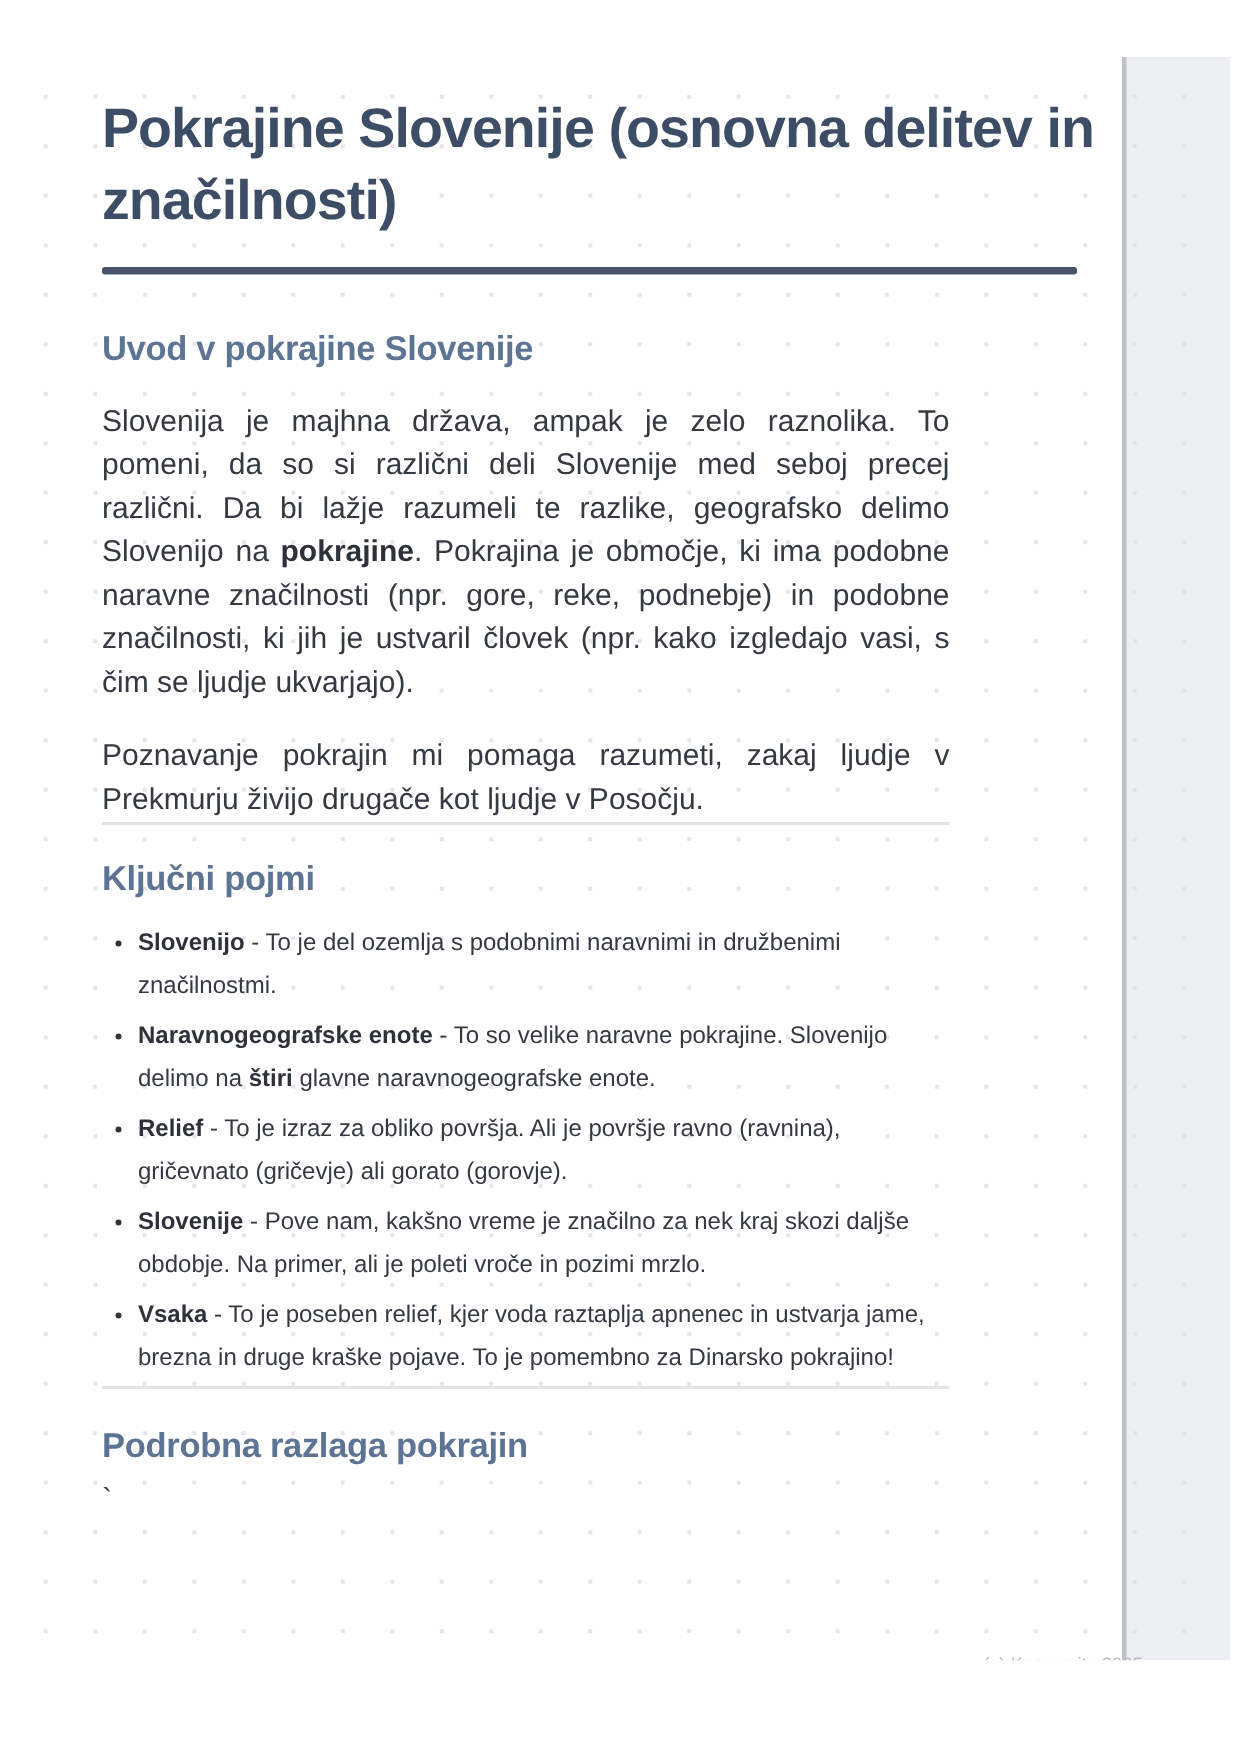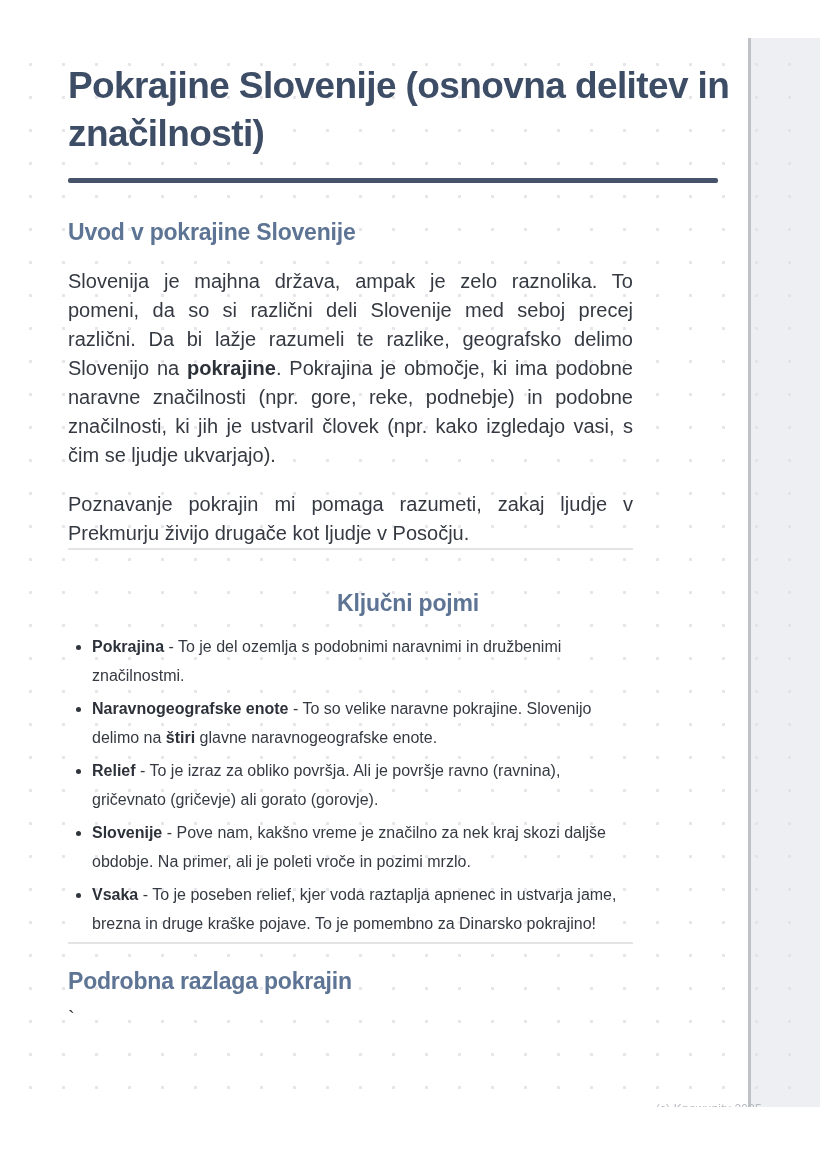--- a/index.html
+++ b/index.html
@@ -20,21 +20,21 @@
     border-left:3px solid var(--page-edge,#bfc1c6);
   }
   .content{position:absolute;left:68px;top:0;width:680px;}
   h1{
     margin:62px 0 0;width:680px;font-size:37px;line-height:48px;font-weight:800;
     letter-spacing:-0.6px;color:var(--title,#3e4d66);
   }
   .title-rule{margin-top:20px;width:650px;height:5px;border-radius:2px;background:var(--rule,#47536b);}
   h2{font-size:23px;line-height:30px;font-weight:700;letter-spacing:-0.2px;color:var(--section-heading,#5d7494);}
   .h2-intro{margin:34px 0 0;}
-  .h2-key{margin:38px 0 0;text-align:center;}
+  .h2-key{margin:20px 0 0;}
   .h2-detail{margin:22px 0 0;}
   p.body{width:565px;font-size:20px;line-height:29px;color:var(--body-text,#353a42);}
   .just{text-align:justify;}
   .p1{margin:20px 0 0;}
   .p2{margin:20px 0 0;}
   .p3{margin:16px 0 0;}
   .p-stray{margin:8px 0 0;}
   hr.soft{border:none;border-top:2px solid var(--divider,#e4e4e7);width:565px;margin:0;}
   .div1{margin:14px 0 0;}
   .div2{margin:12px 0 0;}
@@ -70,21 +70,21 @@
 
     <p class="body just p1"><span>Slovenija je majhna država, ampak je zelo raznolika. To pomeni, da so si različni deli Slovenije med seboj precej različni. Da bi lažje razumeli te razlike, geografsko delimo Slovenijo na </span><span class="b">pokrajine</span><span>. Pokrajina je območje, ki ima podobne naravne značilnosti (npr. gore, reke, podnebje) in podobne značilnosti, ki jih je ustvaril človek (npr. kako izgledajo vasi, s čim se ljudje ukvarjajo).</span></p>
 
     <p class="body just p2">Poznavanje pokrajin mi pomaga razumeti, zakaj ljudje v Prekmurju živijo drugače kot ljudje v Posočju.</p>
 
     <hr class="soft div1">
 
     <h2 class="h2-key">Ključni pojmi</h2>
 
     <ul class="concepts">
-      <li><span class="b">Pokrajina</span><span> - To je del ozemlja s podobnimi naravnimi in družbenimi značilnostmi.</span></li>
+      <li><span class="b">Slovenijo</span><span> - To je del ozemlja s podobnimi naravnimi in družbenimi značilnostmi.</span></li>
       <li><span class="b">Naravnogeografske enote</span><span> - To so velike naravne pokrajine. Slovenijo delimo na </span><span class="b">štiri</span><span> glavne naravnogeografske enote.</span></li>
       <li><span class="b">Relief</span><span> - To je izraz za obliko površja. Ali je površje ravno (ravnina), gričevnato (gričevje) ali gorato (gorovje).</span></li>
       <li><span class="b">Slovenije</span><span> - Pove nam, kakšno vreme je značilno za nek kraj skozi daljše obdobje. Na primer, ali je poleti vroče in pozimi mrzlo.</span></li>
       <li><span class="b">Vsaka</span><span> - To je poseben relief, kjer voda raztaplja apnenec in ustvarja jame, brezna in druge kraške pojave. </span><span class="i">To je pomembno za Dinarsko pokrajino!</span></li>
     </ul>
 
     <hr class="soft div2">
 
     <h2 class="h2-detail">Podrobna razlaga pokrajin</h2>
 

